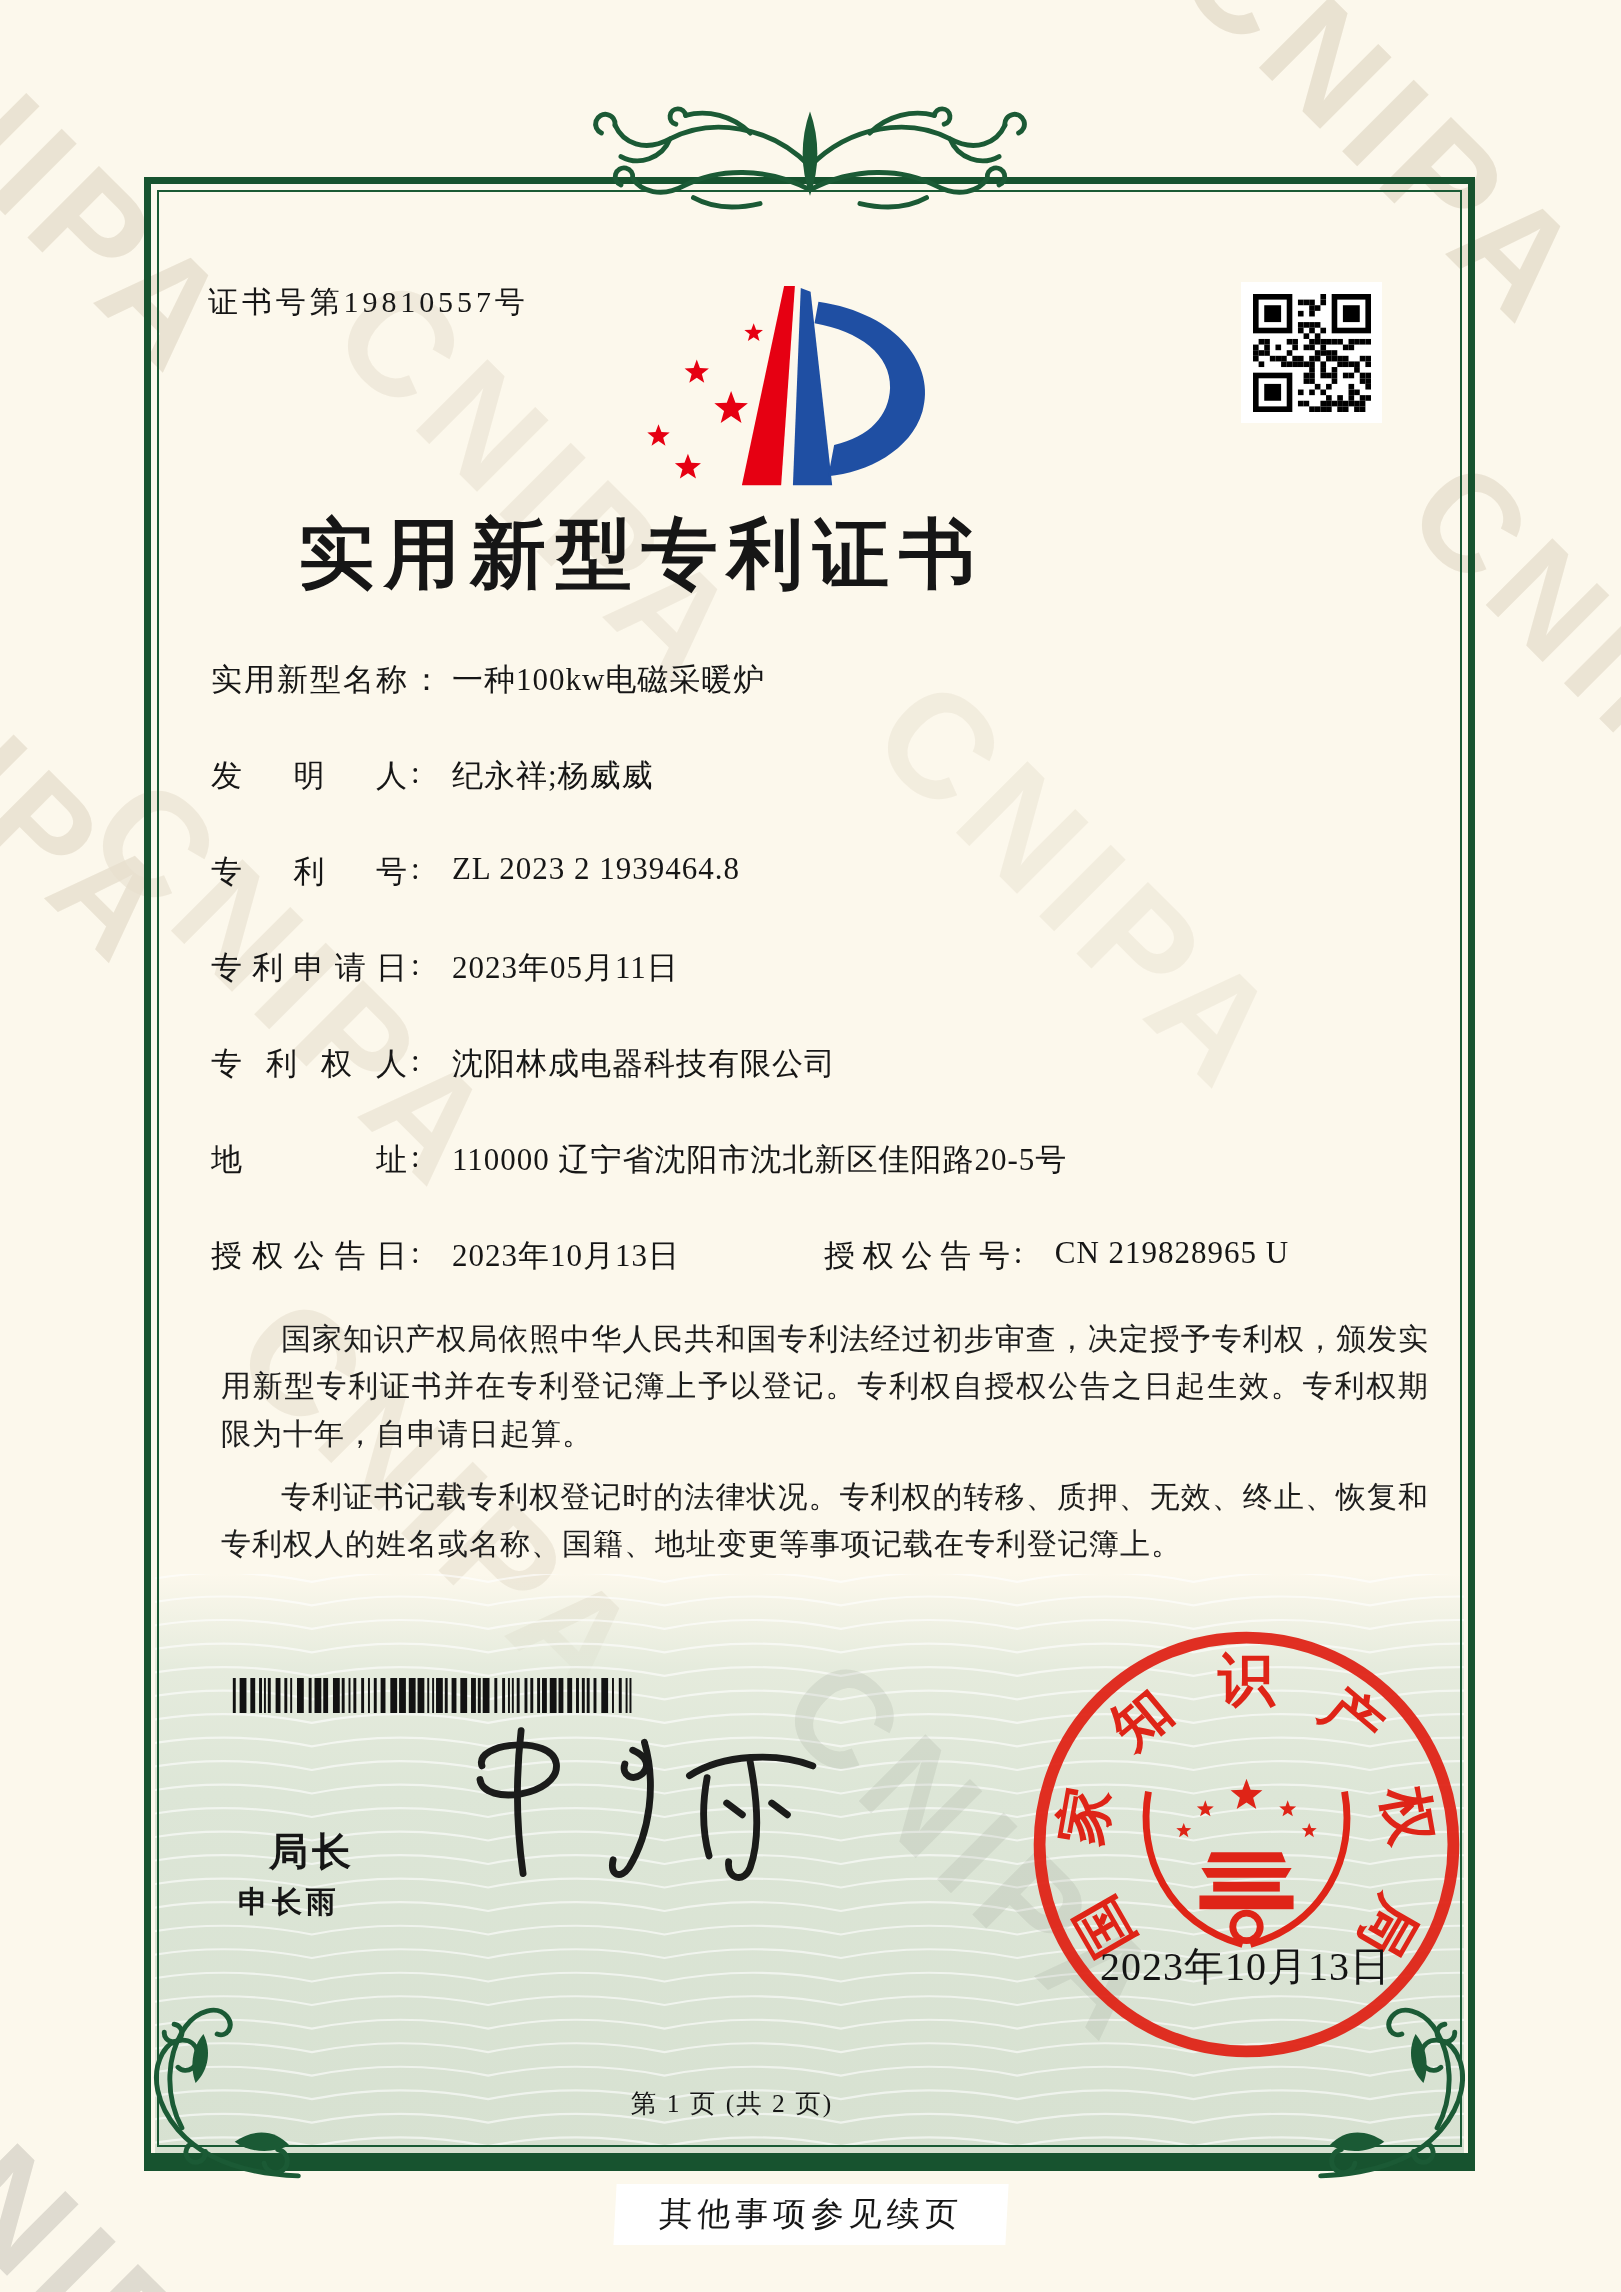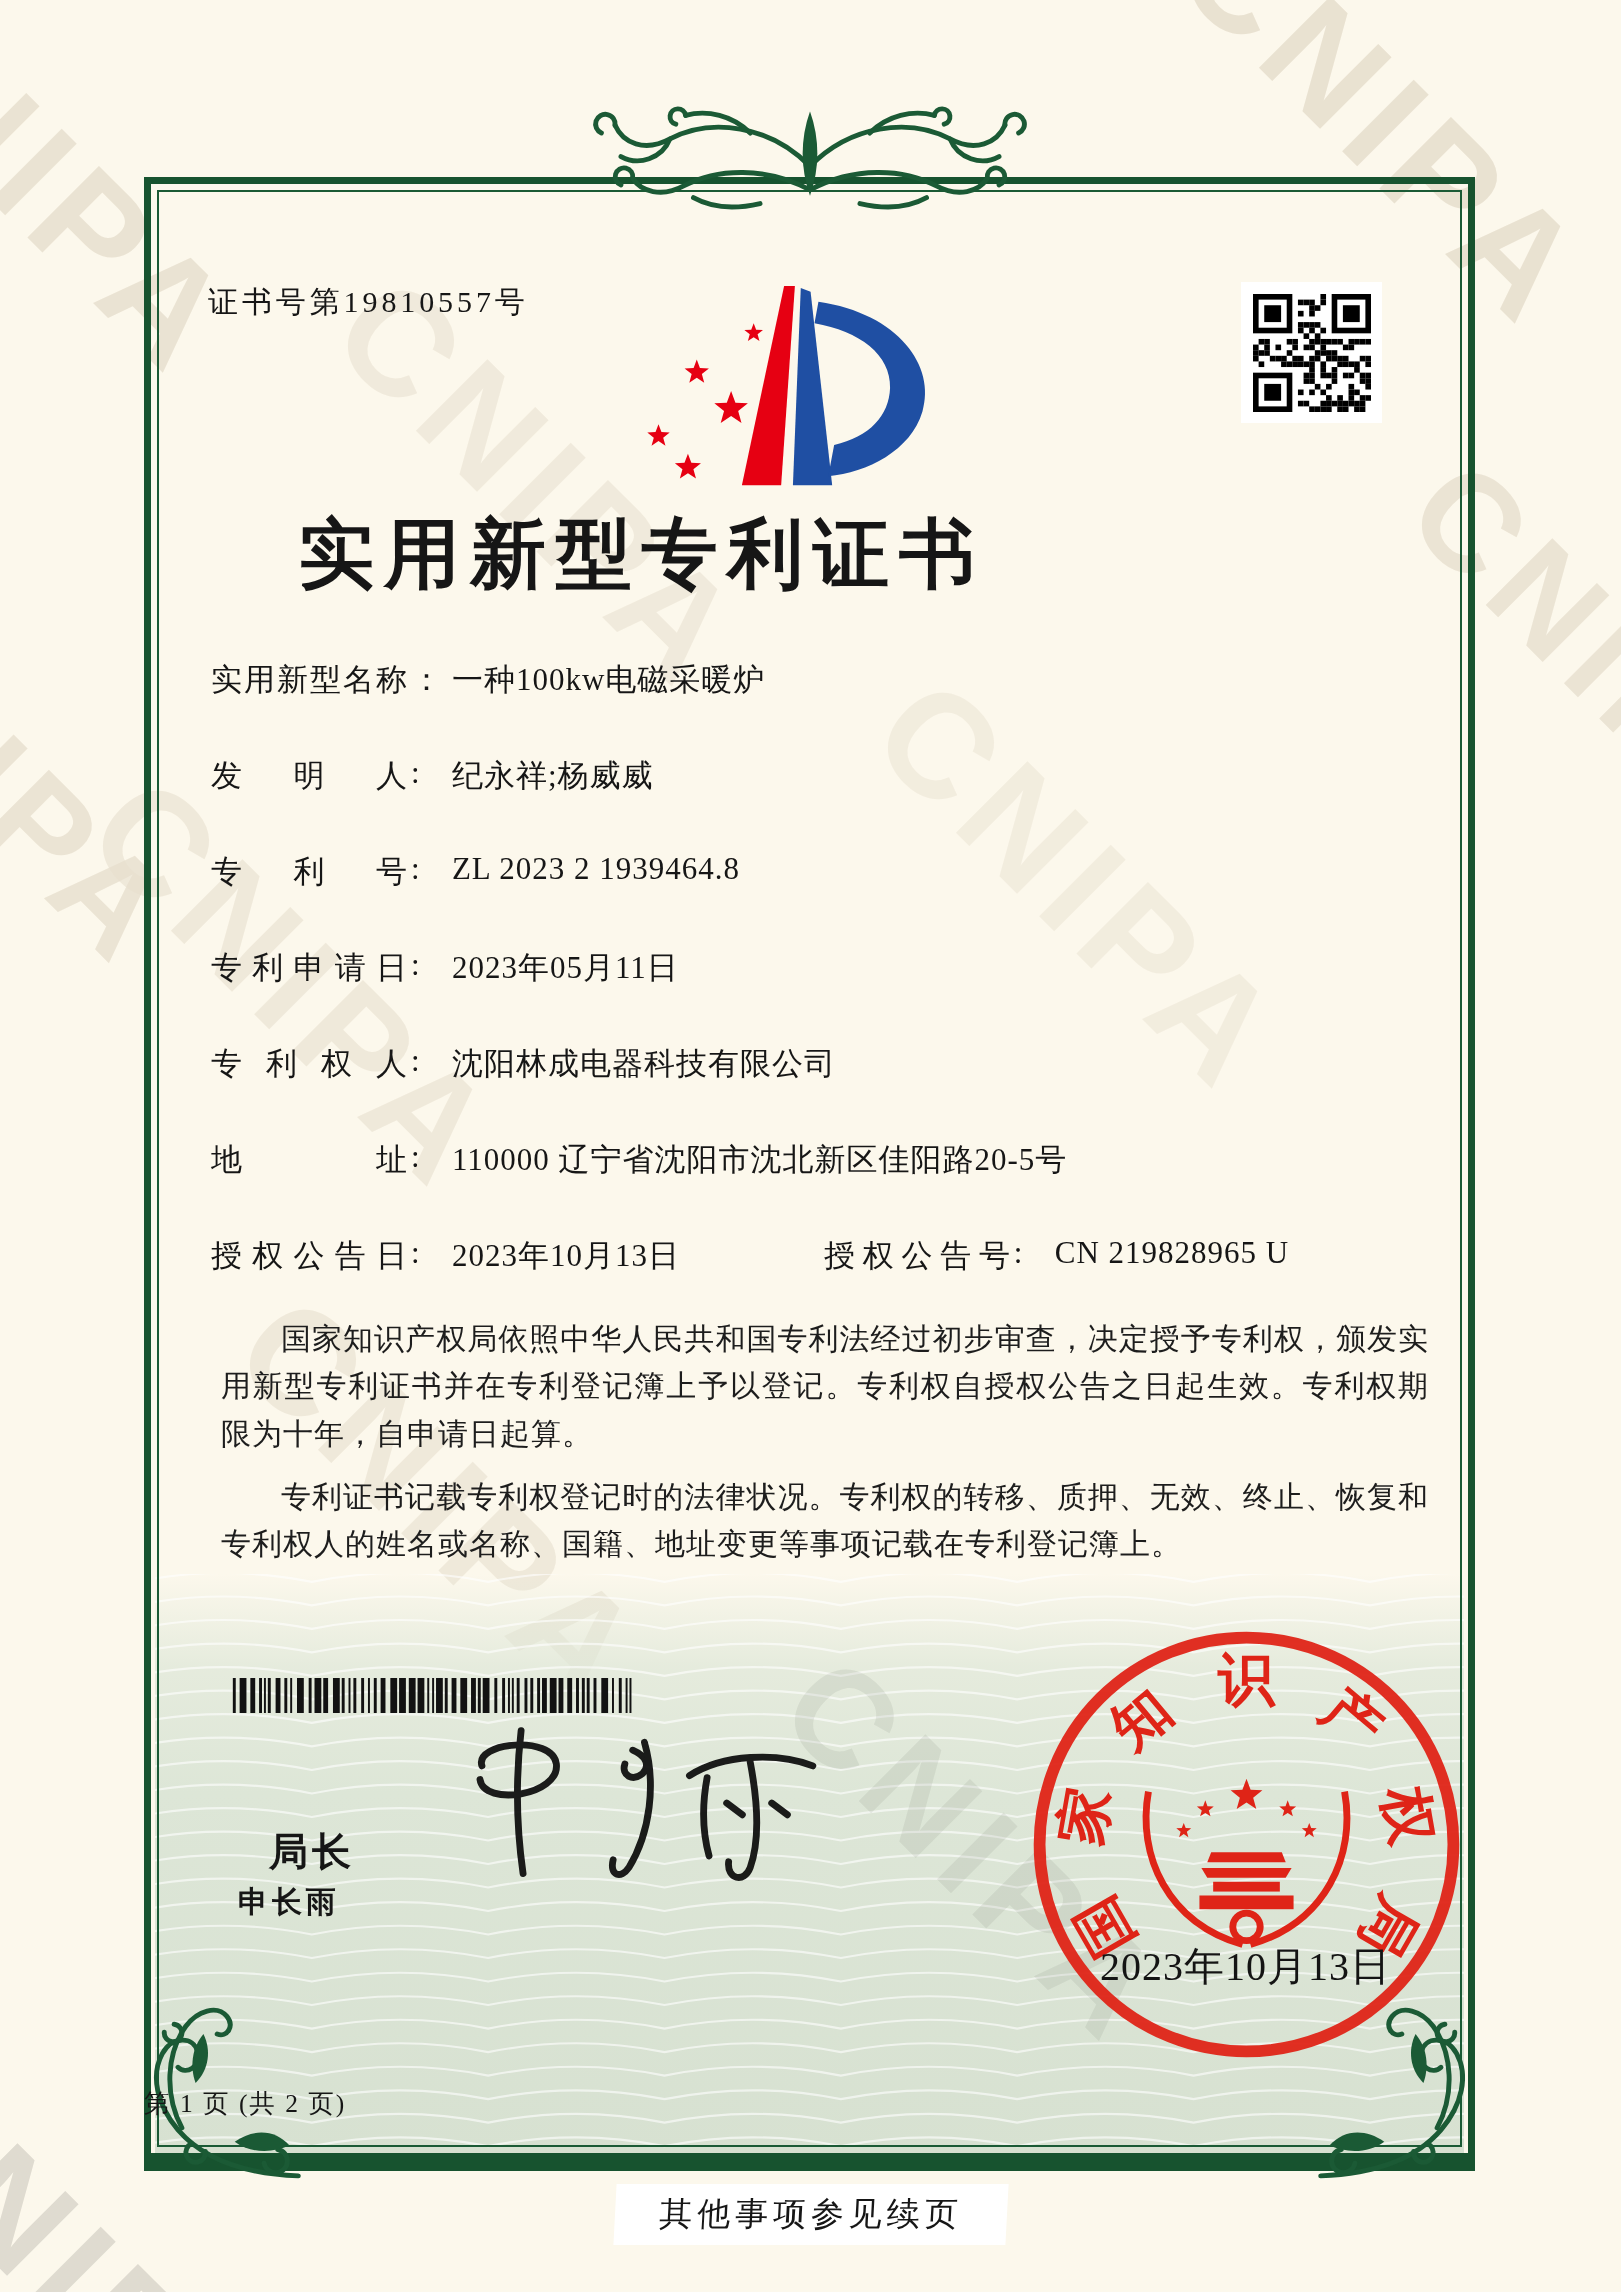--- a/index.html
+++ b/index.html
@@ -65,21 +65,21 @@
   
   .barcode{position:absolute;left:231px;top:1678px;z-index:4;}
   .director-title{position:absolute;left:238px;top:1825px;font-size:39px;font-weight:bold;z-index:4;
         font-family:"Liberation Sans","DejaVu Sans",sans-serif;letter-spacing:3.9px;margin-left:31px;}
   .director-name{position:absolute;left:238px;top:1882px;font-size:30px;font-weight:bold;z-index:4;
         font-family:"Liberation Sans","DejaVu Sans",sans-serif;letter-spacing:3.9px;}
   .signature{position:absolute;left:427px;top:1713px;z-index:4;}
   .seal{position:absolute;left:1019px;top:1617px;z-index:4;}
   .seal-date{position:absolute;left:1100px;top:1939px;font-size:40px;letter-spacing:1px;
         color:#141414;z-index:5;white-space:nowrap;}
-  .page-footer{position:absolute;left:144px;width:1176px;top:2086px;text-align:left;
+  .page-footer{position:absolute;left:144px;width:1176px;top:2086px;text-align:center;
         font-size:25.5px;z-index:4;letter-spacing:2px;}
   .cont-note{position:absolute;left:615px;top:2184px;width:392px;height:61px;background:#ffffff;
         z-index:4;text-align:center;line-height:61px;font-size:33px;letter-spacing:4.9px;
         transform:skewX(-3deg);}
 </style>
 </head>
 <body>
 
 <div class="page">
 

